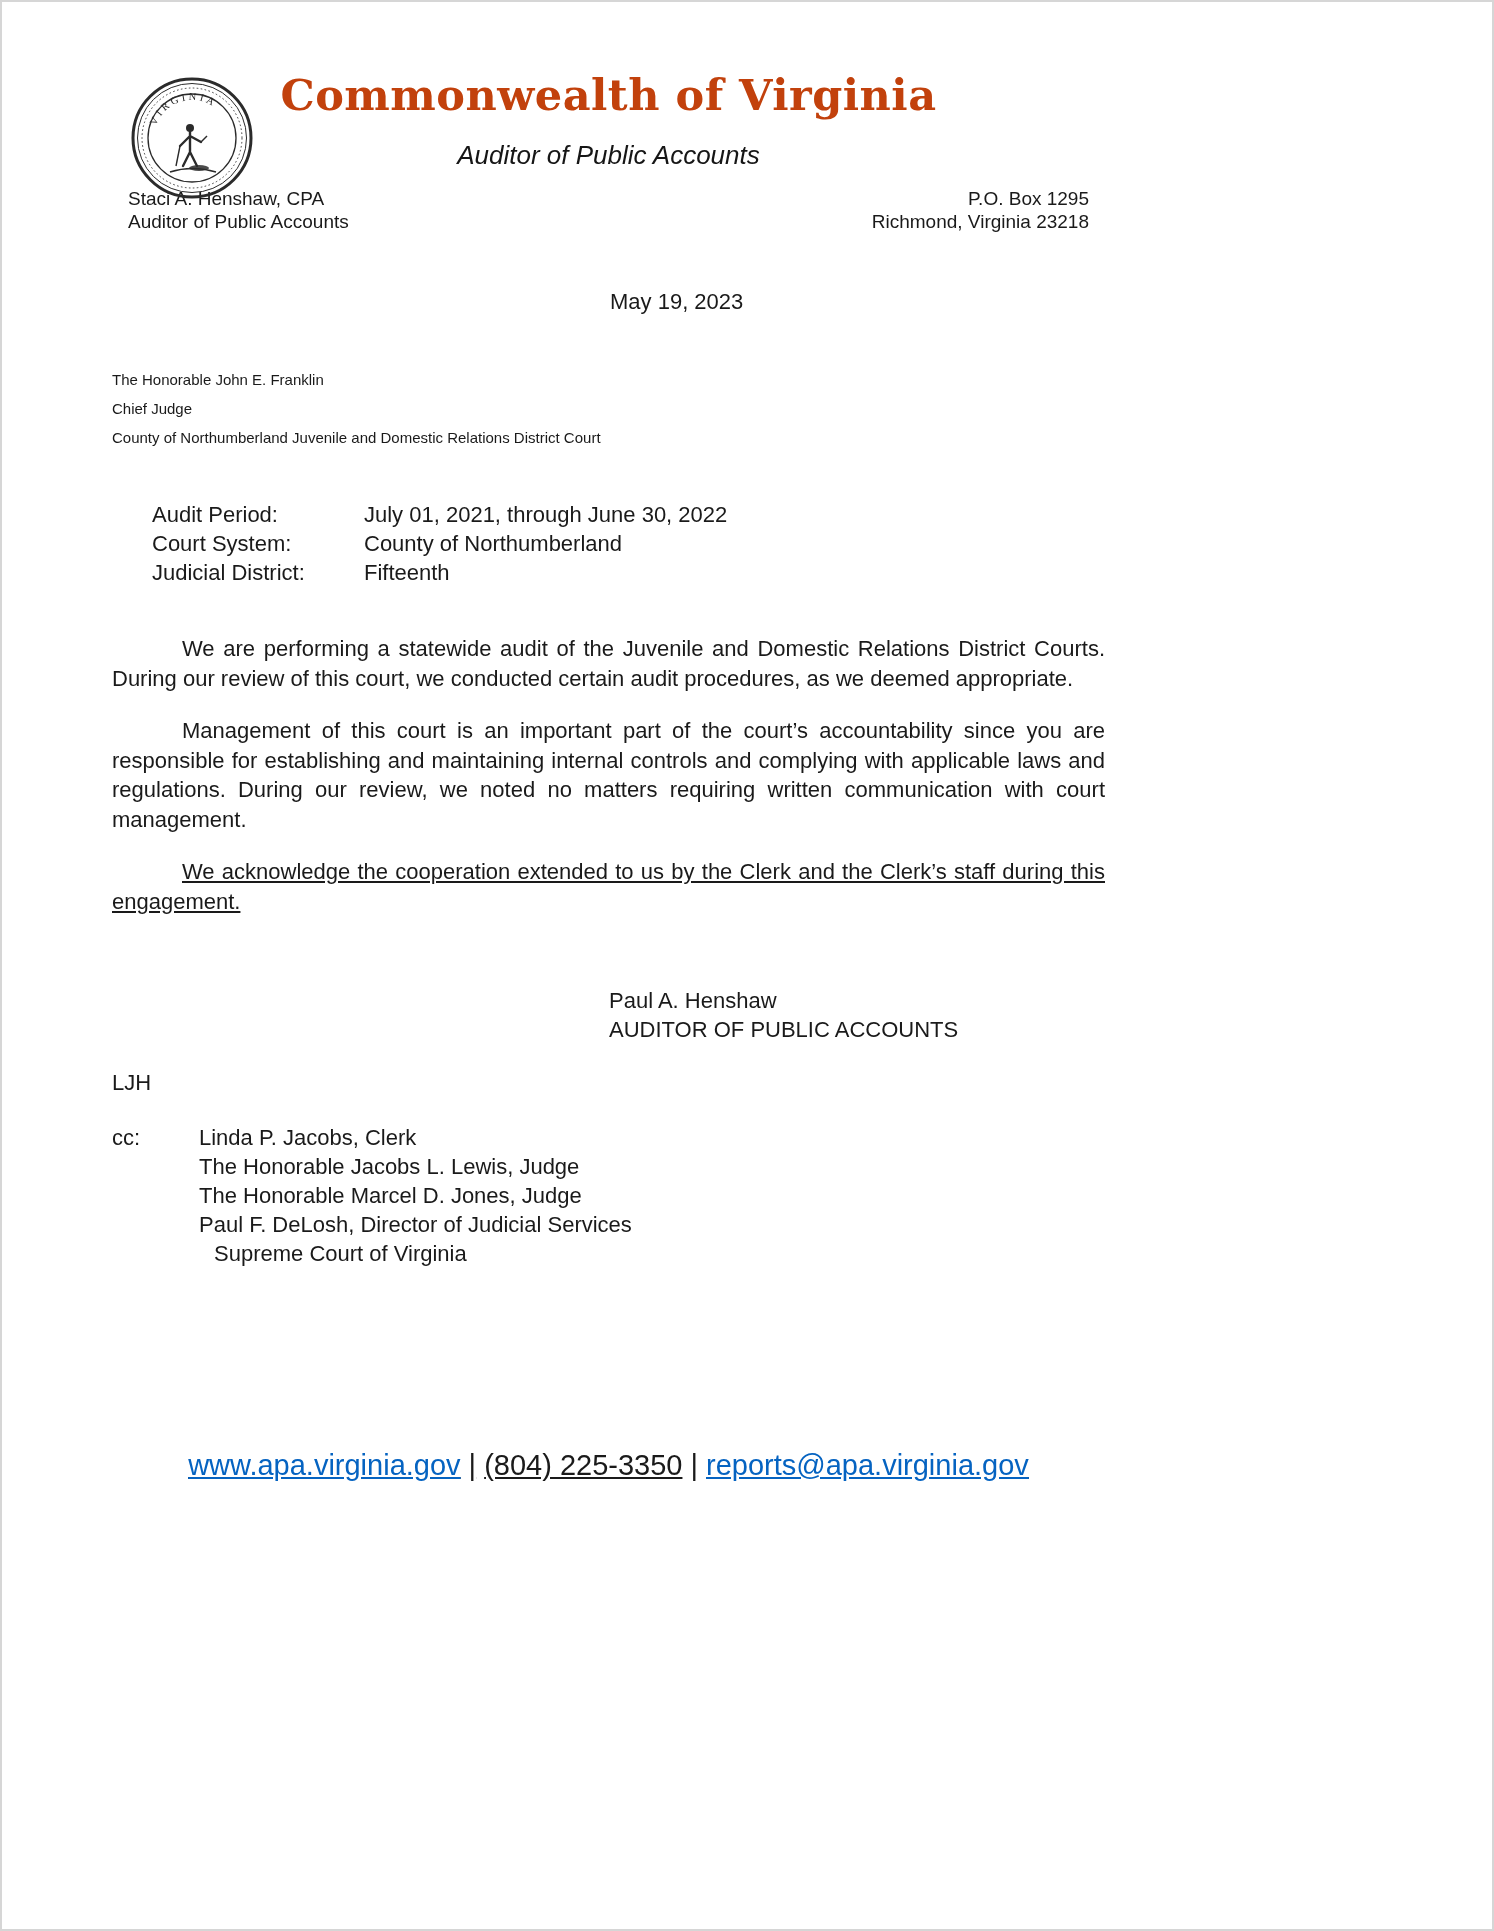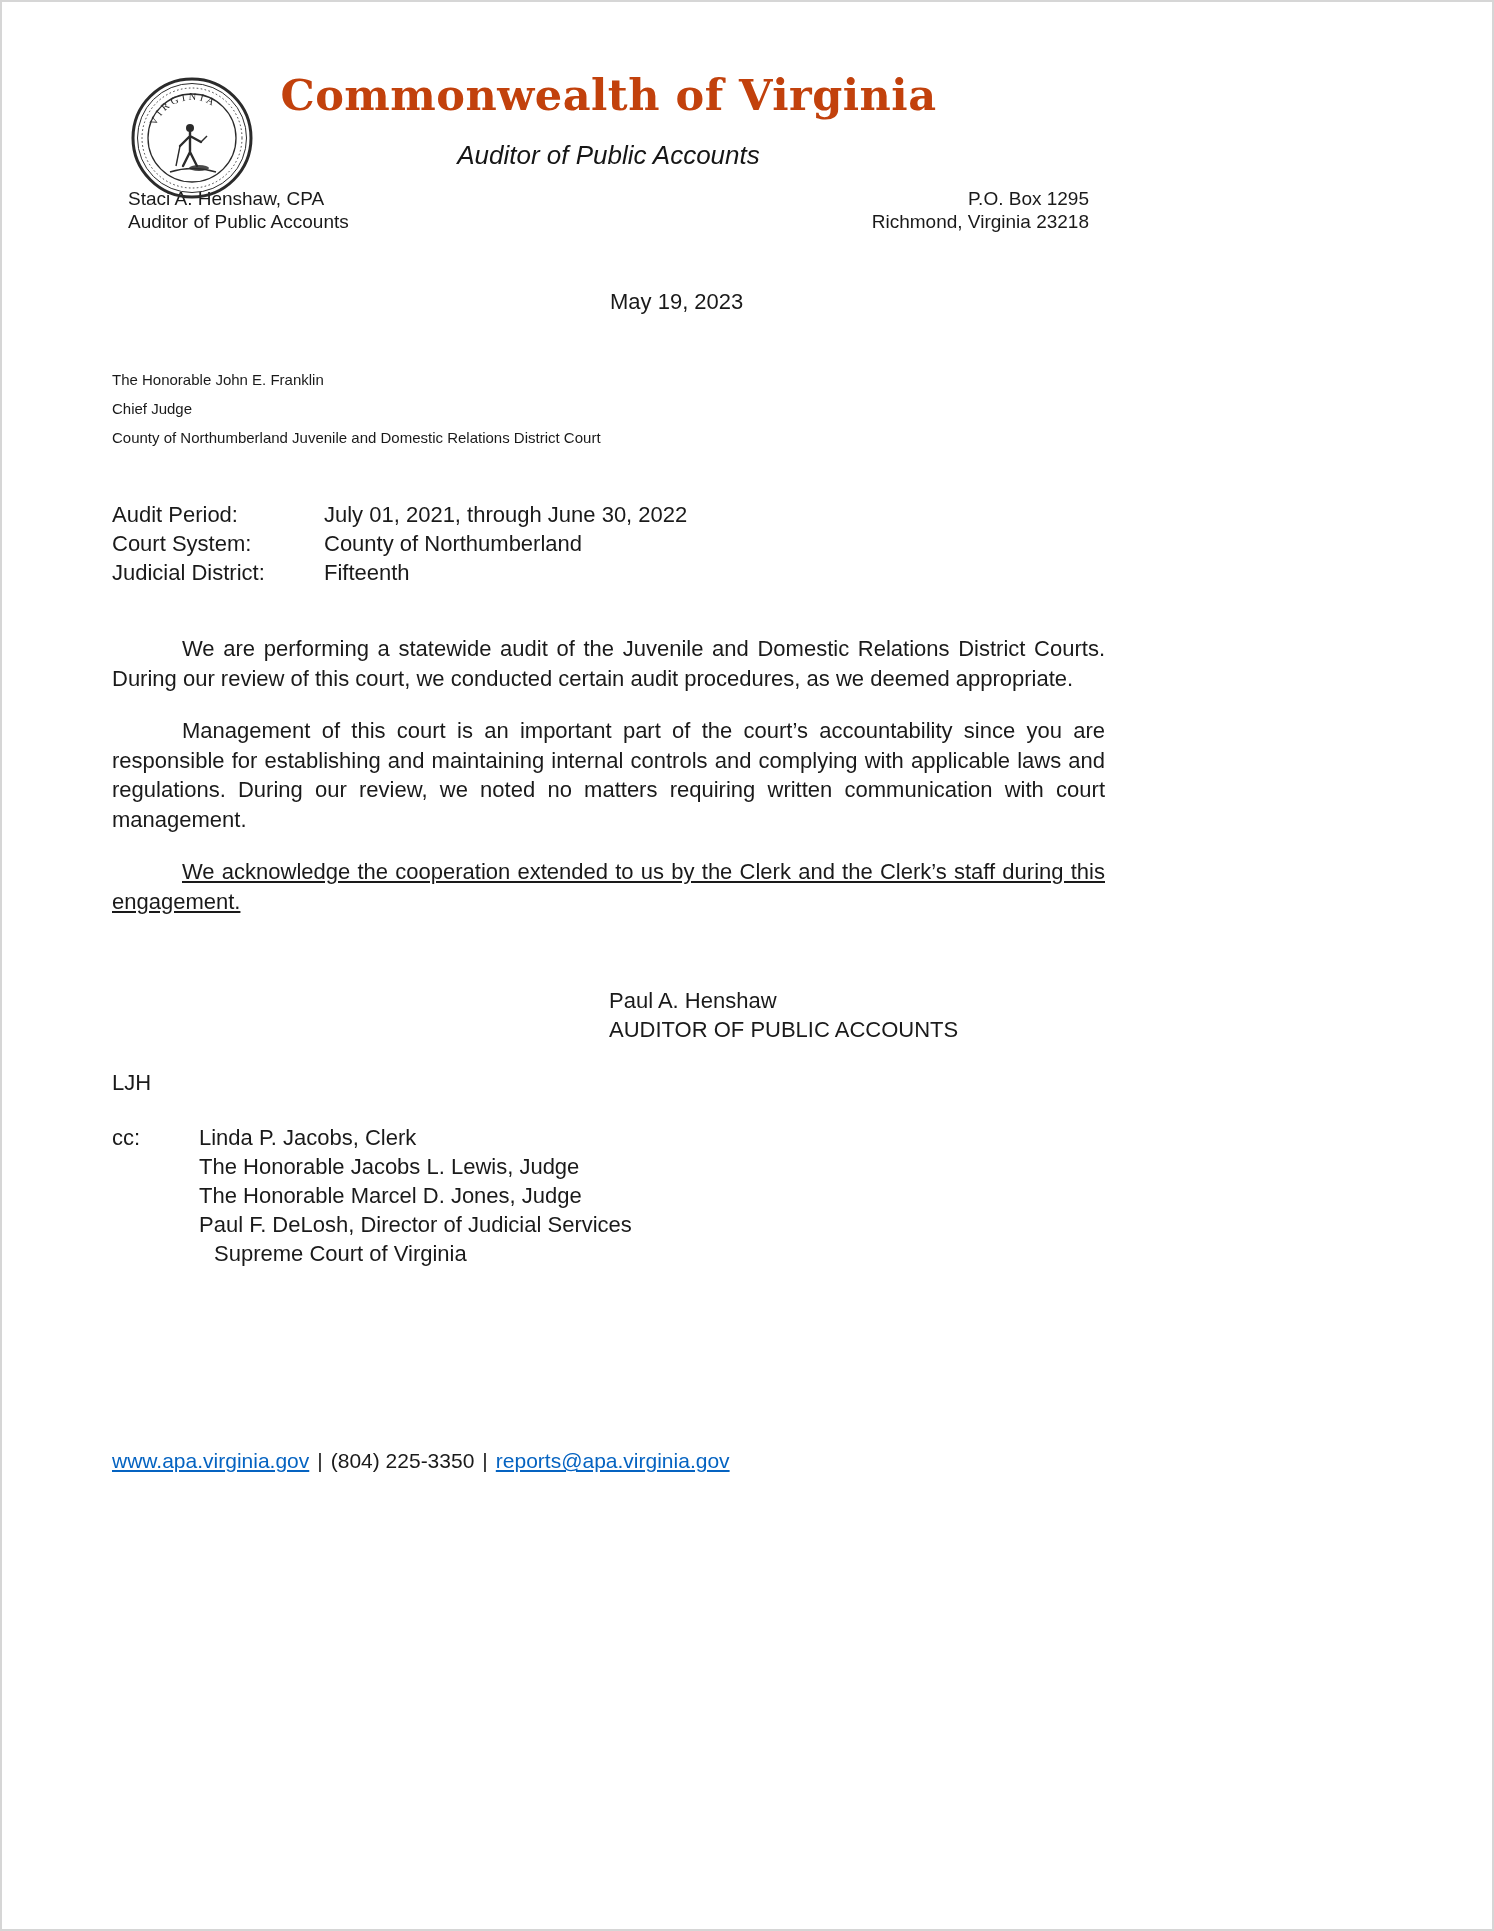--- a/index.html
+++ b/index.html
@@ -50,44 +50,45 @@
     margin-top: 16px;
     padding: 0 16px;
     font-size: 19px;
     line-height: 23px;
   }
   .header-right { text-align: right; }
   
   .date-line { margin-top: 56px; padding-left: 498px; font-size: 22px; }
   .recipient { margin-top: 50px; font-size: 15px; line-height: 29px; }
   .audit-info { margin-top: 48px; font-size: 22px; line-height: 29px; }
-  .audit-row { display: flex; }
+  .audit-row { display: flex; margin-left: 40px; }
   .audit-label { width: 212px; flex: 0 0 212px; }
   .body-paragraphs {
     margin-top: 47px;
     font-size: 22px;
     line-height: 29.5px;
     text-align: justify;
   }
   .body-paragraphs p { margin: 0 0 23px; text-indent: 70px; }
   .body-paragraphs p:last-child { margin-bottom: 0; text-decoration: underline; }
   .signature { margin-top: 70px; padding-left: 497px; font-size: 22px; line-height: 29px; }
   .initials { margin-top: 24px; font-size: 22px; line-height: 29px; }
   .cc { margin-top: 26px; display: flex; font-size: 22px; line-height: 29px; gap: 16px; }
   .cc-label { width: 71px; flex: 0 0 71px; }
   .cc-name-indent { padding-left: 15px; }
   
   .footer {
     position: absolute;
     left: 110px;
     top: 1447px;
     width: 993px;
-    text-align: left;
-    font-size: 21px;
+    text-align: center;
+    font-size: 29px;
     color: #1a1a1a;
+    text-decoration: underline;
   }
   .footer a { color: #0563c1; text-decoration: underline; cursor: pointer; }
   .sep { margin: 0 8px; }
 </style>
 </head>
 <body>
 
 <div class="page">
   <div class="content">
 

